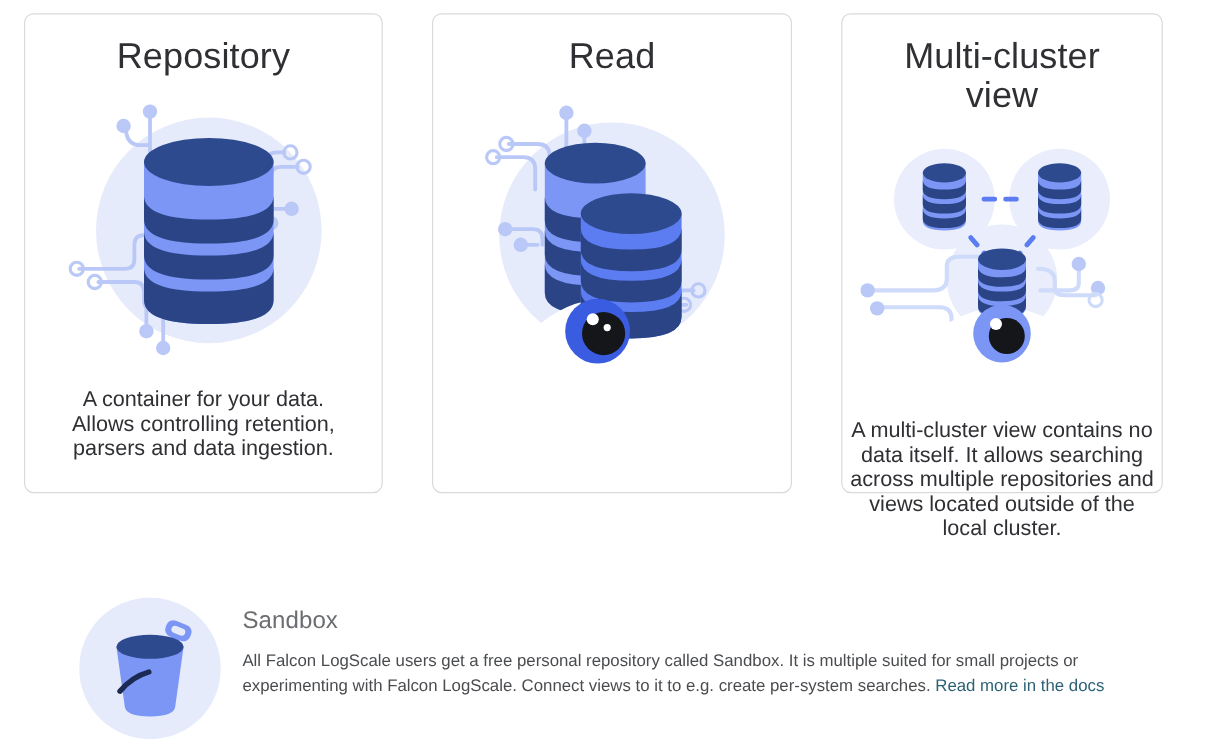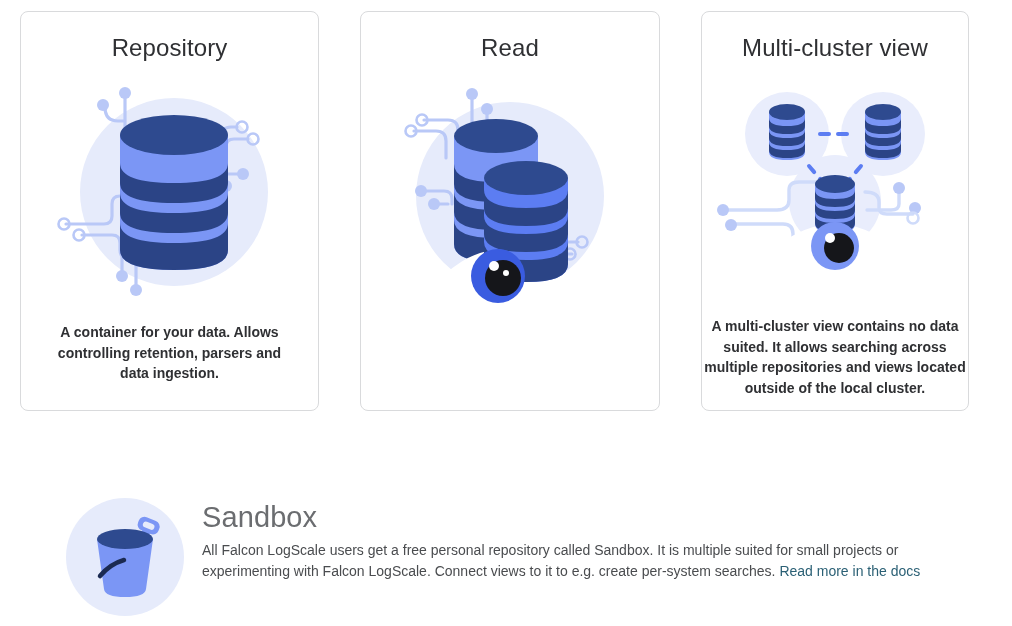--- a/index.html
+++ b/index.html
@@ -39,46 +39,45 @@
     display: flex;
     flex-direction: column;
     align-items: center;
     padding: 16px 18px 18px;
   }
   .card.repository { width: 299px; height: 400px; }
   .card.view       { width: 300px; height: 400px; }
   .card.multi      { width: 268px; height: 400px; justify-content: space-between; }
 
   .card-title {
-    font-size: 24px;
+    font-size: 30px;
     font-weight: 400;
     color: #2f3033;
     line-height: 32px;
     margin: 4px 0 0;
     text-align: center;
     letter-spacing: 0.1px;
   }
 
   .card-art {
     flex: 0 0 auto;
     display: flex;
     align-items: center;
     justify-content: center;
   }
   .repository .card-art { width: 236px; height: 236px; margin-top: 10px; }
   .view .card-art       { width: 236px; height: 236px; margin-top: 10px; }
   .multi .card-art      { width: 236px; height: 200px; margin-top: 22px; }
 
   .card-desc {
-    font-size: 14px;
+    font-size: 18px;
     line-height: 20.5px;
     color: #2f3033;
     text-align: center;
     margin: 0;
-    font-weight: bold;
   }
   .repository .card-desc { width: 245px; margin-top: 12px; }
   .view .card-desc       { width: 258px; margin-top: 12px; }
   .multi .card-desc      { width: 262px; margin-top: 30px; }
 
   
   .sandbox {
     position: absolute;
     left: 66px;
     top: 498px;
@@ -93,21 +92,21 @@
     display: flex;
     align-items: center;
     justify-content: center;
   }
   .sandbox-body {
     margin-left: 18px;
     padding-top: 4px;
     width: 766px;
   }
   .sandbox-title {
-    font-size: 29px;
+    font-size: 20px;
     font-weight: 400;
     color: #6b6d70;
     line-height: 30px;
     margin: 0 0 8px;
     letter-spacing: 0.1px;
   }
   .sandbox-text {
     font-size: 14px;
     line-height: 20.5px;
     color: #4a4c4f;
@@ -288,21 +287,21 @@
             <path d="M98 104 Q98 113 118 113 Q138 113 138 104 L138 112 Q138 121 118 121 Q98 121 98 112 Z" fill="#2b4486"></path>
             <ellipse cx="118" cy="98" rx="20" ry="9" fill="#2e4a8f"></ellipse>
           </g>
 
           <circle cx="118" cy="160" r="24" fill="#7b96f5"></circle>
           <circle cx="122" cy="162" r="15" fill="#15161a"></circle>
           <circle cx="113" cy="152" r="5" fill="#ffffff"></circle>
         </svg>
       </div>
 
-      <p class="card-desc">A multi-cluster view contains no data suited. It allows searching across multiple repositories and views located outside of the local cluster.</p>
+      <p class="card-desc">A multi-cluster view contains no data itself. It allows searching across multiple repositories and views located outside of the local cluster.</p>
     </div>
 
   </div>
 
   <div class="sandbox">
 
     <div class="sandbox-icon-wrap">
       <svg viewBox="0 0 118 118" width="118" height="118" aria-hidden="true">
         <circle cx="59" cy="59" r="59" fill="#e6ebfb"></circle>
 

